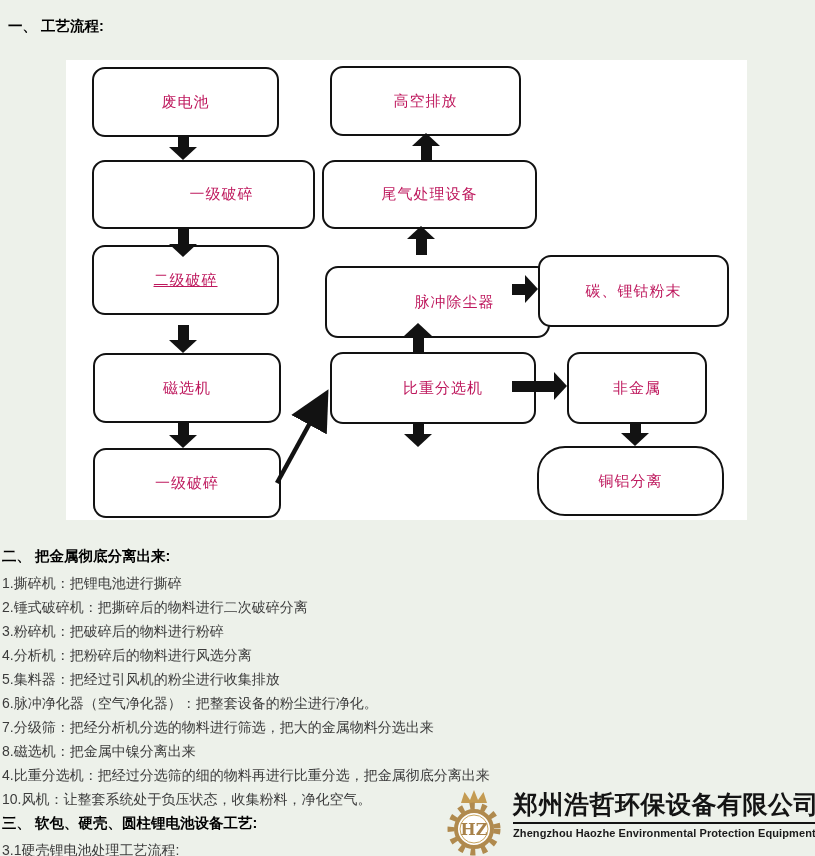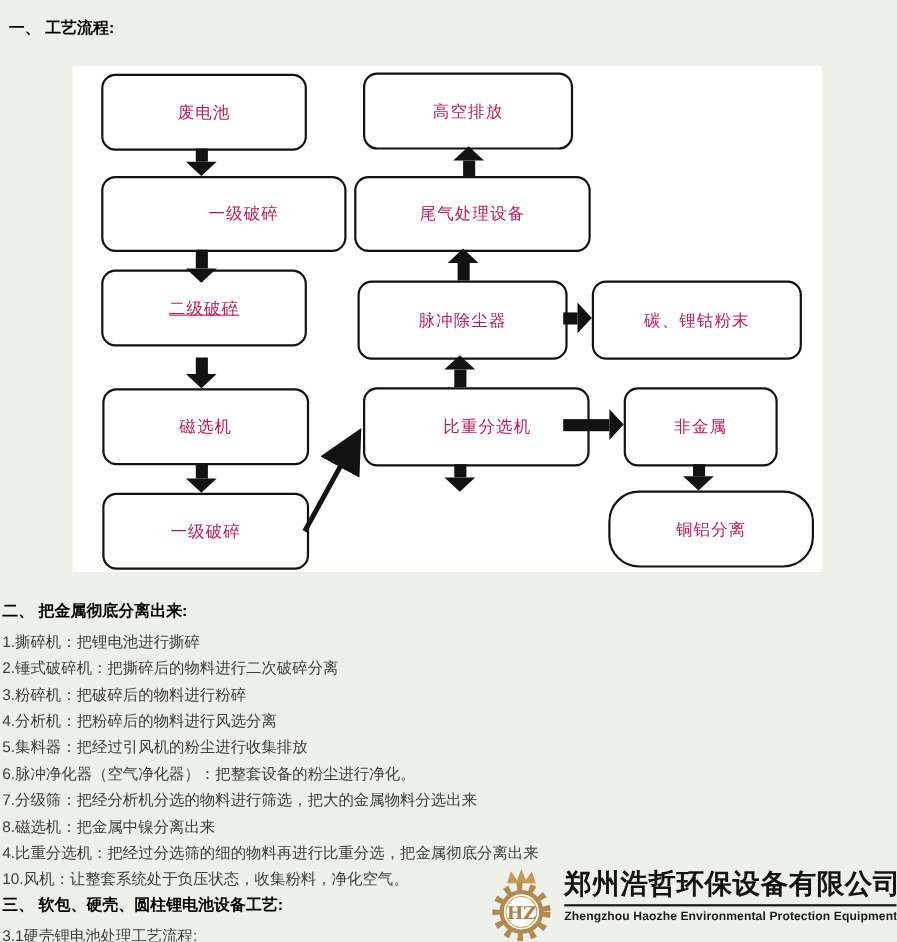--- a/index.html
+++ b/index.html
@@ -56,27 +56,27 @@
 
 <h2 id="title1" class="sec-title">一、 工艺流程:</h2>
 
 <div id="chart">
 
   <div class="node" style="left:26px;top:7px;width:183px;height:66px;">废电池</div>
   <div class="node" style="left:264px;top:6px;width:187px;height:66px;">高空排放</div>
   <div class="node" style="left:26px;top:100px;width:183px;height:65px;padding-left:36px;">一级破碎</div>
   <div class="node" style="left:256px;top:100px;width:211px;height:65px;">尾气处理设备</div>
   <div class="node" style="left:26px;top:185px;width:183px;height:66px;text-decoration:underline;">二级破碎</div>
-  <div class="node" style="left:259px;top:195px;width:187px;height:68px;">脉冲除尘器</div>
+  <div class="node" style="left:259px;top:206px;width:187px;height:68px;padding-left:34px;">脉冲除尘器</div>
   <div class="node" style="left:472px;top:195px;width:187px;height:68px;">碳、锂钴粉末</div>
   <div class="node" style="left:27px;top:293px;width:184px;height:66px;">磁选机</div>
   <div class="node" style="left:264px;top:292px;width:182px;height:68px;padding-left:20px;">比重分选机</div>
   <div class="node" style="left:501px;top:292px;width:136px;height:68px;">非金属</div>
   <div class="node" style="left:27px;top:388px;width:184px;height:66px;">一级破碎</div>
-  <div class="node" style="left:487px;top:386px;width:183px;height:66px;border-radius:28px;">铜铝分离</div>
+  <div class="node" style="left:471px;top:386px;width:183px;height:66px;border-radius:28px;">铜铝分离</div>
 
   <div class="arr arr-v" style="left:103px;top:75px;height:25px;">
       <div class="shaft-v"></div>
       <div class="head-down"></div>
     </div>
   <div class="arr arr-v" style="left:103px;top:167px;height:30px;">
       <div class="shaft-v"></div>
       <div class="head-down"></div>
     </div>
   <div class="arr arr-v" style="left:103px;top:265px;height:28px;">

